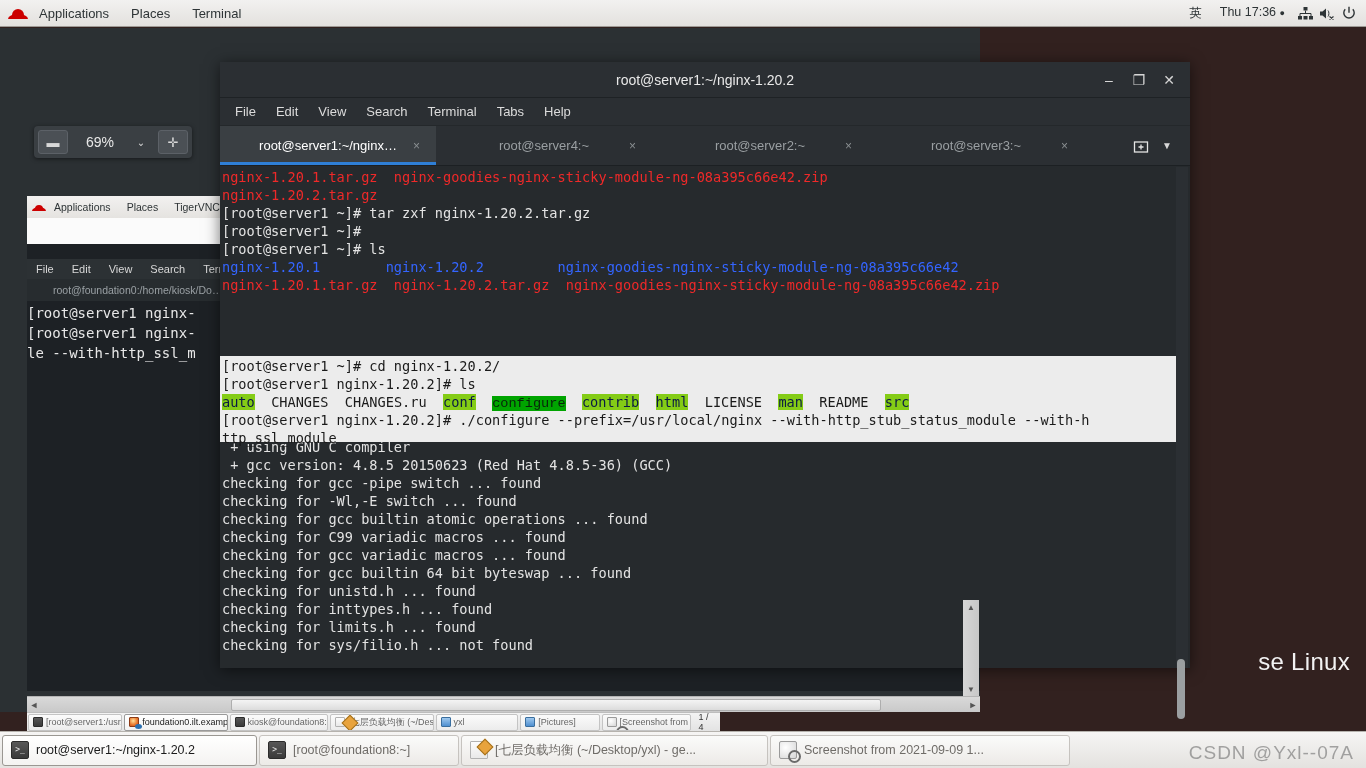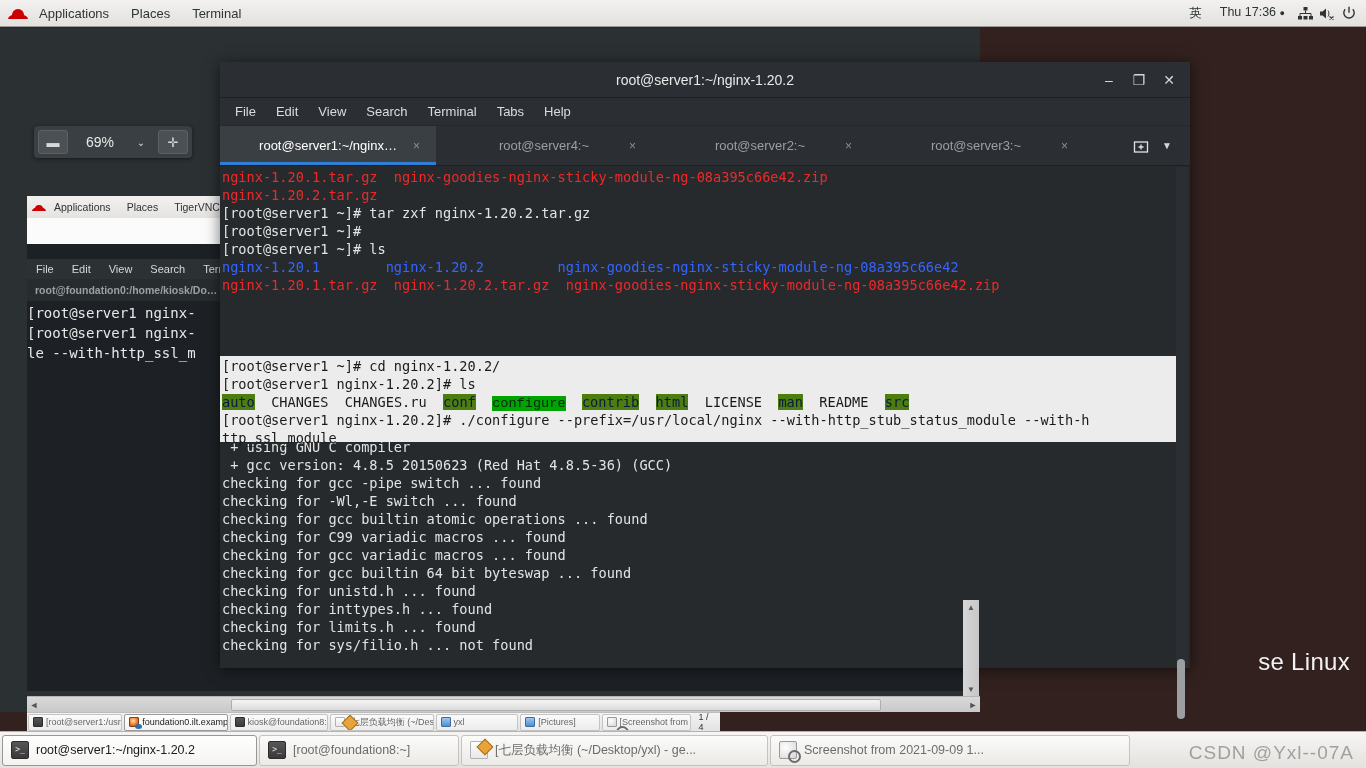--- a/index.html
+++ b/index.html
@@ -100,21 +100,21 @@
     position:absolute; left:27px; top:259px; width:953px; height:20px;
     background:#2c3134; display:flex; align-items:center;
     font-size:11px; color:#d8d8d8;
   }
   #inner-menu .mi { padding:0 9px; }
   #inner-tab {
     position:absolute; left:27px; top:279px; width:953px; height:22px;
     background:#272c2f; display:flex; align-items:center;
     font-size:10.5px; color:#9aa0a4;
   }
-  #inner-tab .lbl { margin-left:8px;font-weight:bold; }
+  #inner-tab .lbl { margin-left:26px; }
   #inner-term-text {
     position:absolute; left:27px; top:303px; width:215px;
     font-family:"DejaVu Sans Mono", monospace; font-size:14px; color:#e8e8e8;
     line-height:20px; white-space:pre; overflow:hidden;
   }
 
   
   #ghost-a {
     position:absolute; left:220px; top:202px; width:760px; height:42px;
     font-size:10px; color:rgba(255,255,255,.22); pointer-events:none;
@@ -180,21 +180,21 @@
   
   #sel-block {
     position:absolute; left:0px; top:189px; width:958px; height:86px;
     background:#ececec;
   }
   #sel-pre {
     position:absolute; left:2px; top:190px; white-space:pre;
     font-family:"DejaVu Sans Mono", monospace; font-size:13.6px; line-height:18px;
     color:#1a1a1a;
   }
-  .hl-blue { background:#4d7c0f; color:#0a1a44; }
+  .hl-blue { background:#84cc16; color:#0a1a44; }
   .hl-green { background:#00a400; color:#08240a;font-family:Liberation Mono, monospace; }
   #term-scroll {
     position:absolute; right:2px; top:105px; width:12px; height:501px; background:#2b2f33;
   }
   #term-thumb { position:absolute; right:3px; top:492px; width:8px; height:60px;
     background:#9b9fa1; border-radius:4px; }
 
   
   #h-scroll {
     position:absolute; left:27px; top:696px; width:953px; height:16px;
@@ -471,21 +471,21 @@
     <span class="tlabel">root@server1:~/nginx-1.20.2</span>
   </div>
   <div class="tb" style="width:200px;">
     <span class="ti ic-term">&gt;_</span>
     <span class="tlabel">[root@foundation8:~]</span>
   </div>
   <div class="tb" style="width:307px;">
     <span class="ti ic-text"></span>
     <span class="tlabel">[七层负载均衡 (~/Desktop/yxl) - ge...</span>
   </div>
-  <div class="tb" style="width:360px;">
+  <div class="tb" style="width:300px;">
     <span class="ti ic-shot"></span>
     <span class="tlabel">Screenshot from 2021-09-09 1...</span>
   </div>
 </div>
 
 <div id="watermark">CSDN @Yxl--07A</div>
 
 <div id="top-panel">
   <div id="rh-logo">
       <div class="crown"></div>

